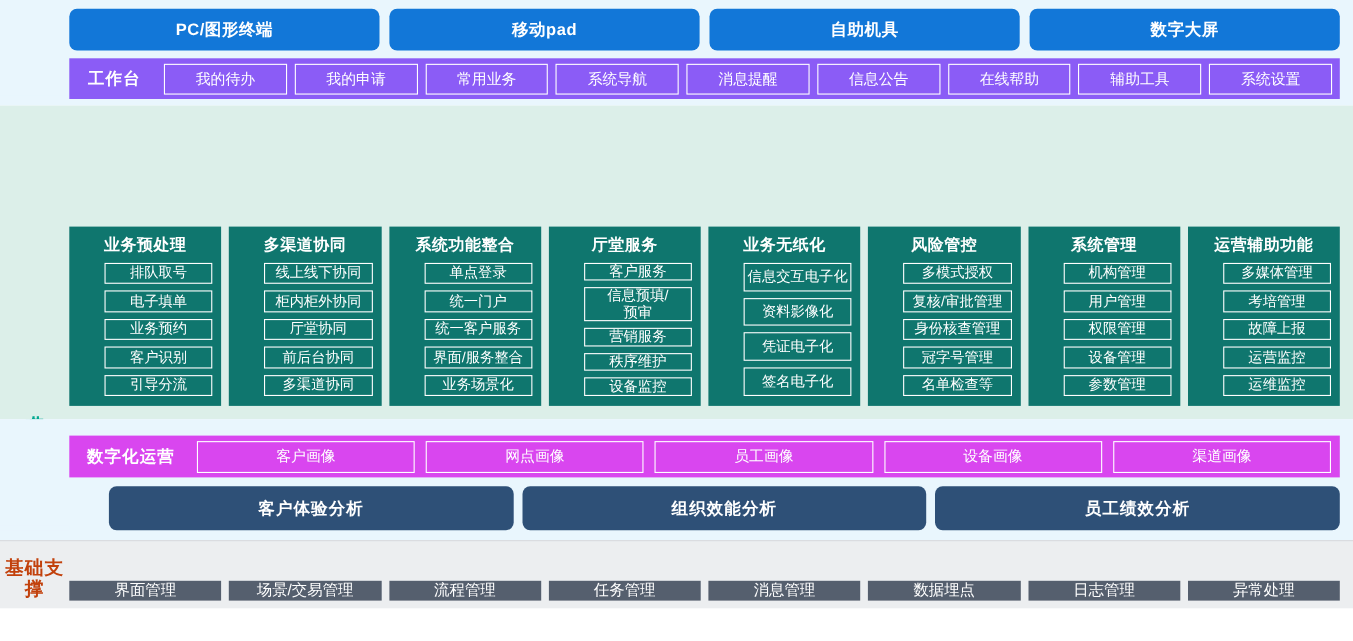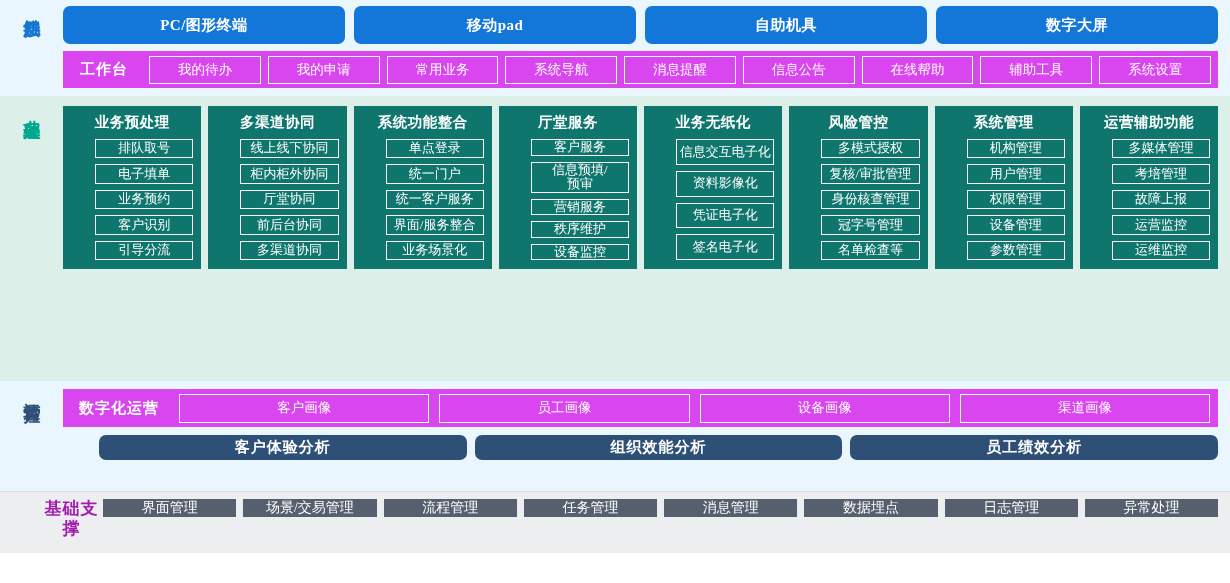--- a/index.html
+++ b/index.html
@@ -18,24 +18,23 @@
     background: #ffffff;
     box-sizing: border-box;
     overflow: hidden;
     display: flex;
     flex-direction: column;
   }
 
   
   .layer {
     display: flex;
-    align-items: flex-start;
+    align-items: flex-end;
     box-sizing: border-box;
     width: 100%;
-    font-family: Liberation Serif, serif;
   }
   .layer-label {
     width: 63px;
     min-width: 63px;
     display: flex;
     align-items: center;
     justify-content: center;
     font-weight: bold;
     font-size: 17px;
     line-height: 1.18;
@@ -76,21 +75,21 @@
     color: #ffffff;
     font-size: 15px;
     font-weight: bold;
     display: flex;
     align-items: center;
     justify-content: center;
     letter-spacing: .5px;
   }
   .workbench-bar {
     height: 37px;
-    background: #d946ef;
+    background: #8b5cf6;
     display: flex;
     align-items: center;
     padding: 0 7px;
     gap: 7px;
   }
   .workbench-title {
     color: #ffffff;
     font-size: 15px;
     font-weight: bold;
     padding: 0 14px 0 10px;
@@ -191,21 +190,21 @@
     color: #ffffff;
     font-size: 13.5px;
     display: flex;
     align-items: center;
     justify-content: center;
     white-space: nowrap;
   }
   .ops-row2 {
     display: flex;
     gap: 8px;
-    height: 25px;
+    height: 40px;
     margin-left: 36px;
   }
   .ops-analysis {
     flex: 1 1 0;
     background: #2e5077;
     border-radius: 7px;
     color: #ffffff;
     font-size: 15px;
     font-weight: bold;
     display: flex;
@@ -215,25 +214,24 @@
   }
 
   
   #layer-base {
     background: #eceef0;
     height: 62px;
     padding: 7px 12px 7px 0;
     border-top: 1px solid #d7dade;
   }
   #layer-base .layer-label {
-    color: #a21caf;
+    color: #c2410c;
     background: #eceef0;
     font-size: 17px;
     line-height: 1.15;
-    margin-left: 40px;
   }
   .base-row {
     display: flex;
     gap: 7px;
     height: 100%;
   }
   .base-item {
     flex: 1 1 0;
     background: #555f6e;
     color: #ffffff;
@@ -369,20 +367,21 @@
       </div>
     </div>
   </section>
 
   <section class="layer" id="layer-ops">
     <div class="layer-label">运营管控</div>
     <div class="layer-body">
       <div class="ops-row1">
         <div class="ops-title">数字化运营</div>
         <div class="ops-chip">客户画像</div>
+        <div class="ops-chip">网点画像</div>
         <div class="ops-chip">员工画像</div>
         <div class="ops-chip">设备画像</div>
         <div class="ops-chip">渠道画像</div>
       </div>
       <div class="ops-row2">
         <div class="ops-analysis">客户体验分析</div>
         <div class="ops-analysis">组织效能分析</div>
         <div class="ops-analysis">员工绩效分析</div>
       </div>
     </div>

